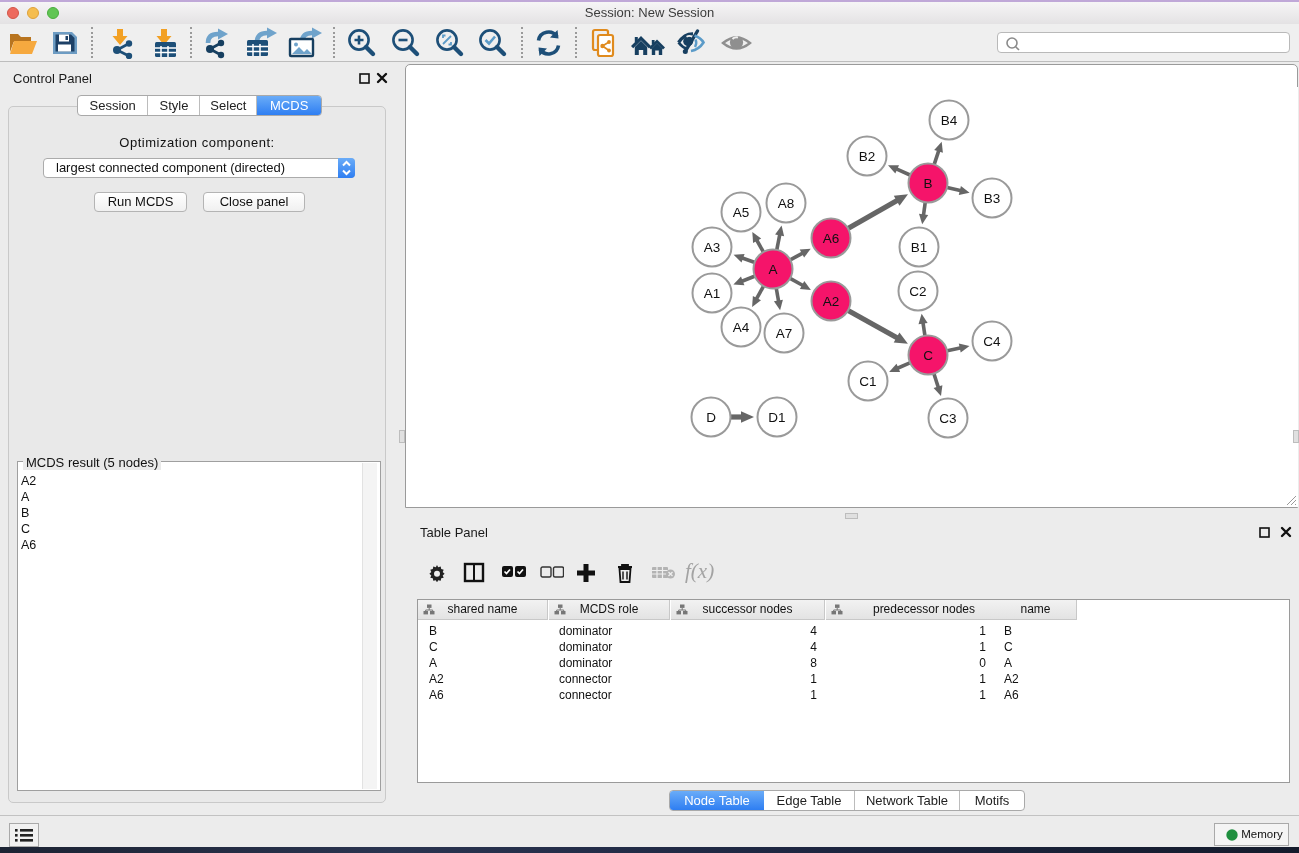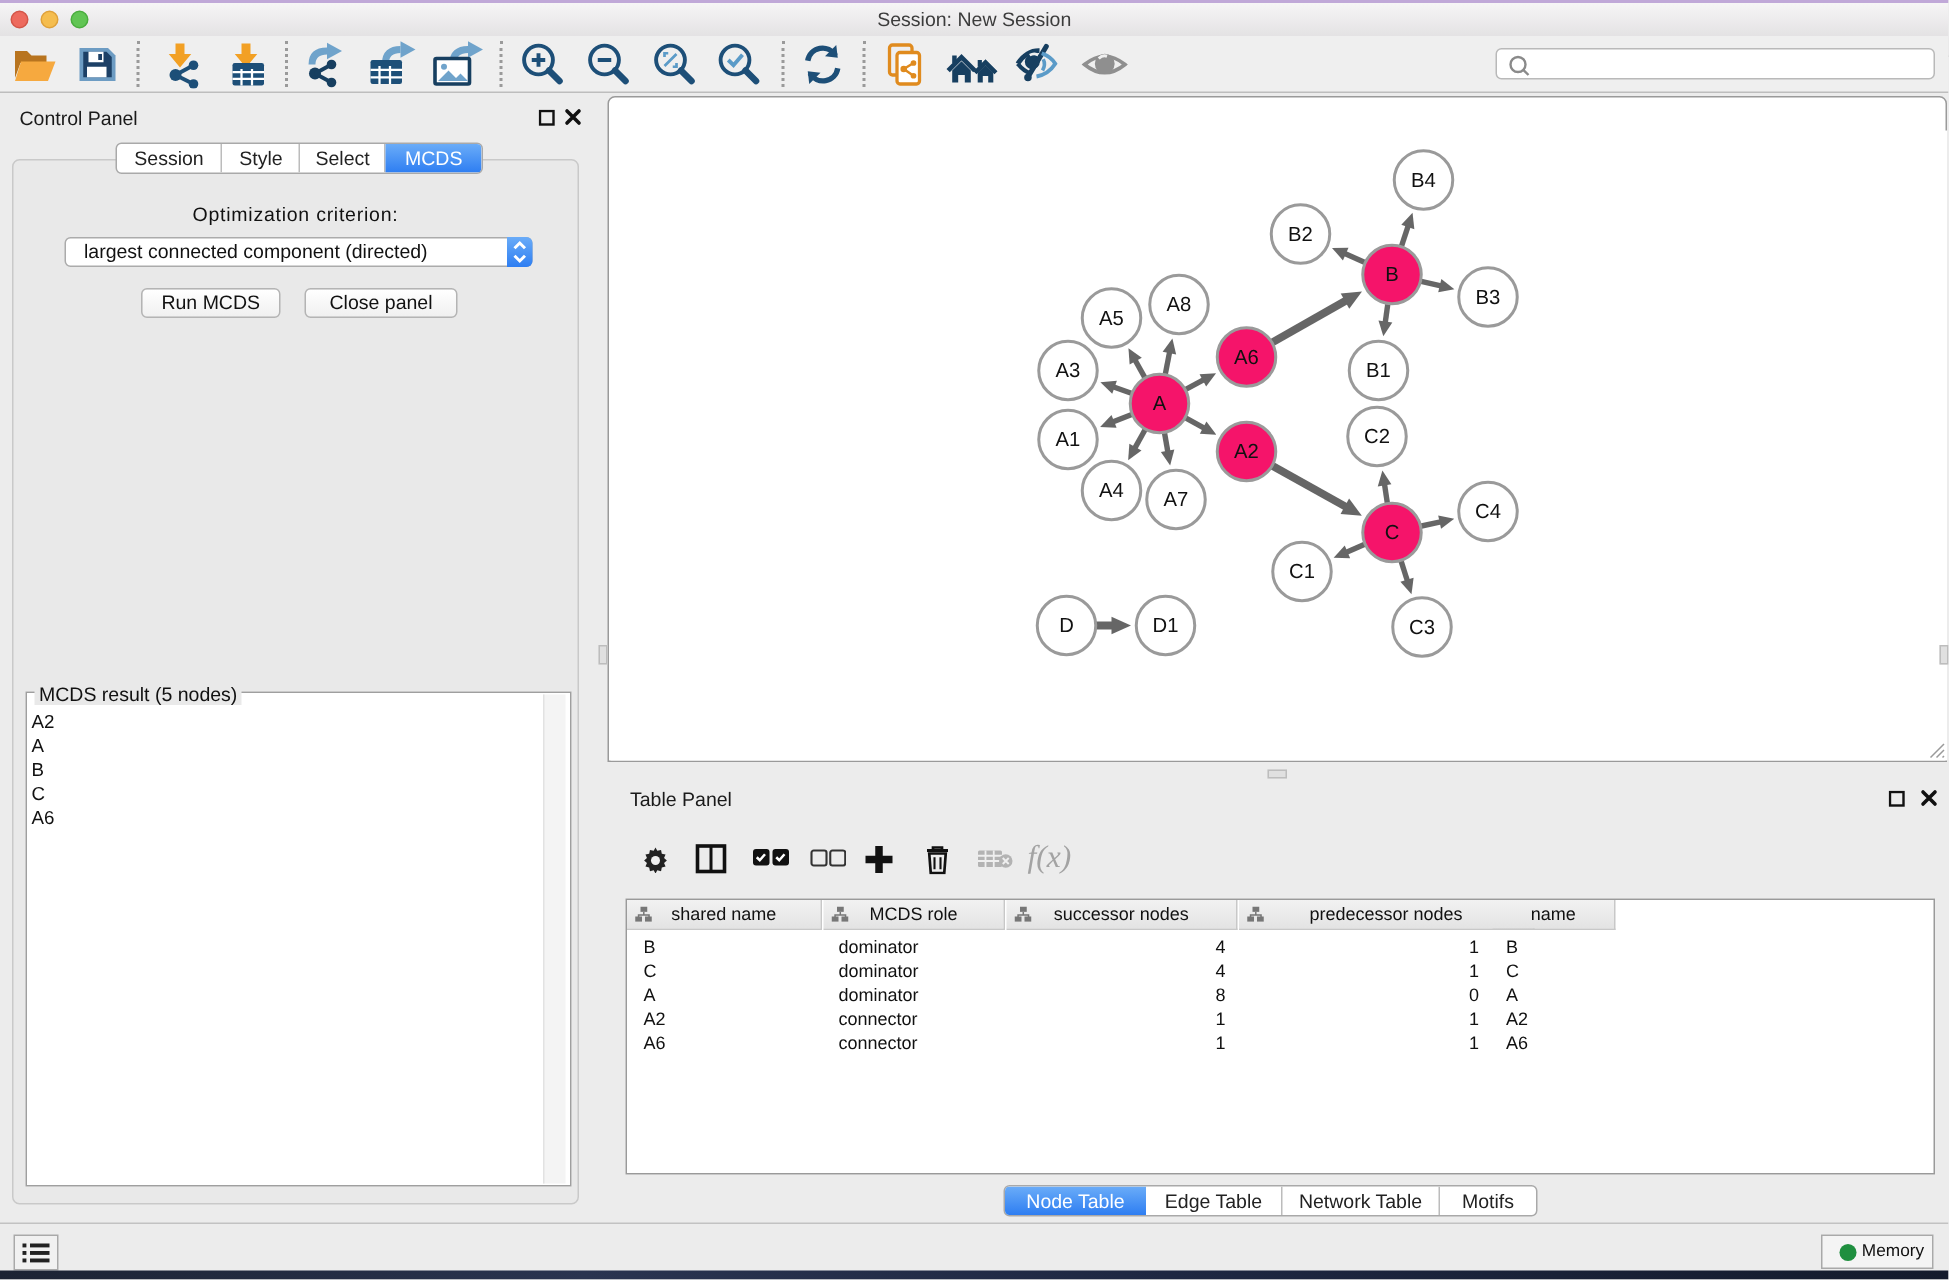--- a/index.html
+++ b/index.html
@@ -161,21 +161,21 @@
 <svg class="abs" style="left:376px;top:72px" width="12" height="12" viewBox="0 0 12 12">
     <path d="M2 2 L10 10 M10 2 L2 10" stroke="#111" stroke-width="2.4" stroke-linecap="round"></path>
   </svg>
 <div class="abs" id="cp-panel"></div>
 <div class="seg" id="cp-tabs">
  <div style="width:73px">Session</div>
  <div style="width:54px">Style</div>
  <div style="width:59px">Select</div>
  <div class="sel" style="width:66px">MCDS</div>
 </div>
-<div class="abs" id="opt-label">Optimization criterion:</div>
+<div class="abs" id="opt-label">Optimization component:</div>
 <div class="abs" id="cp-select">largest connected component (directed)
  <div class="spin"><svg width="17" height="20" viewBox="0 0 17 20">
         <path d="M5 7.5 L8.5 4 L12 7.5 M5 12.5 L8.5 16 L12 12.5" fill="none" stroke="#fff" stroke-width="2"></path>
       </svg></div>
 </div>
 <div class="btn" style="left:94px;top:192px;width:93px">Run MCDS</div>
 <div class="btn" style="left:203px;top:192px;width:102px">Close panel</div>
 <div class="abs" id="fs"></div>
 <div class="abs" id="fs-scroll"></div>
 <div class="abs" id="fs-legend">MCDS result (5 nodes)</div>

